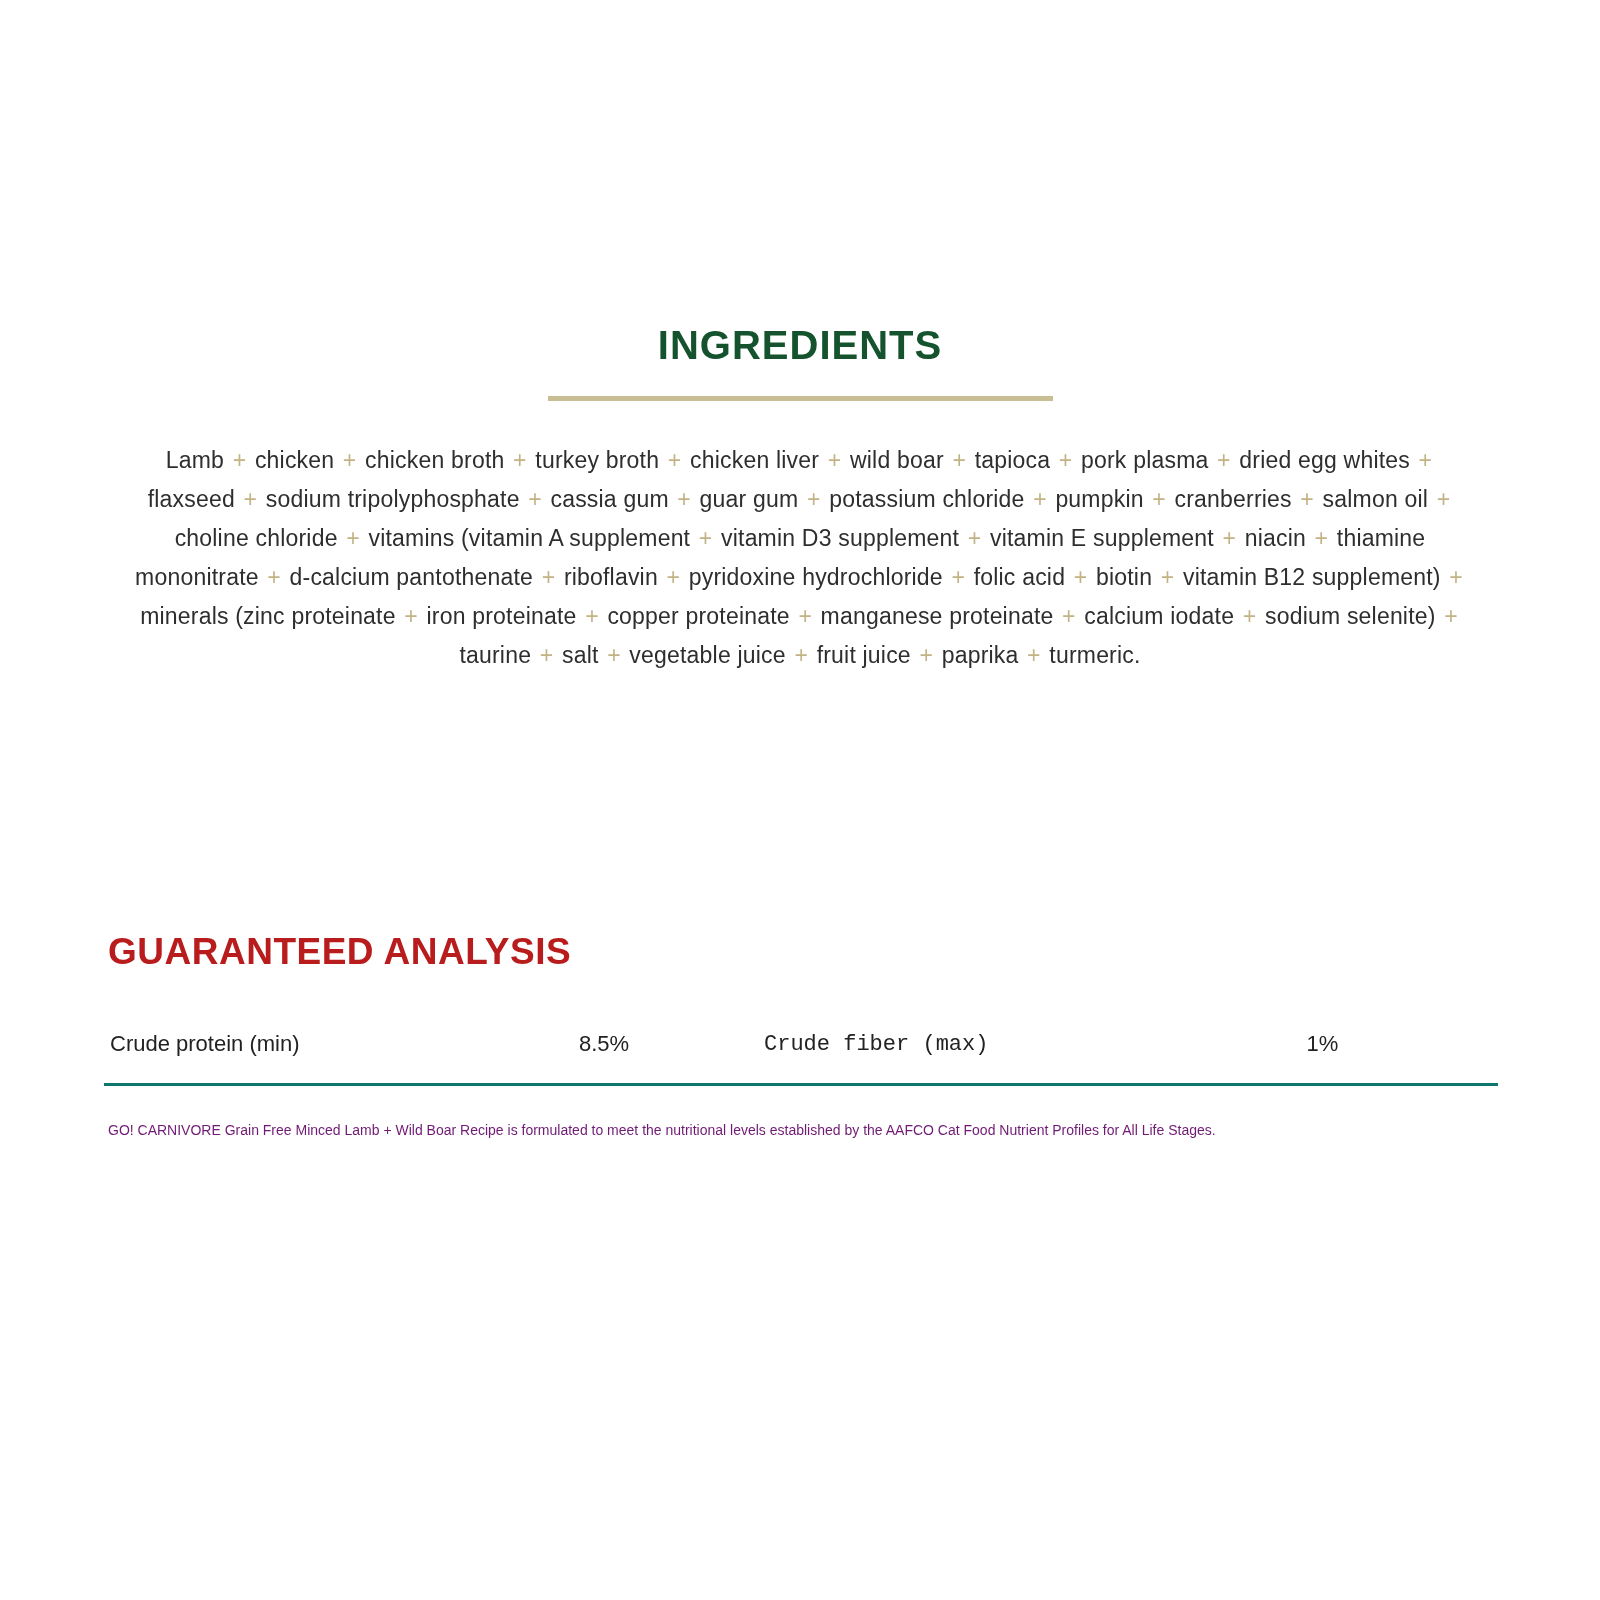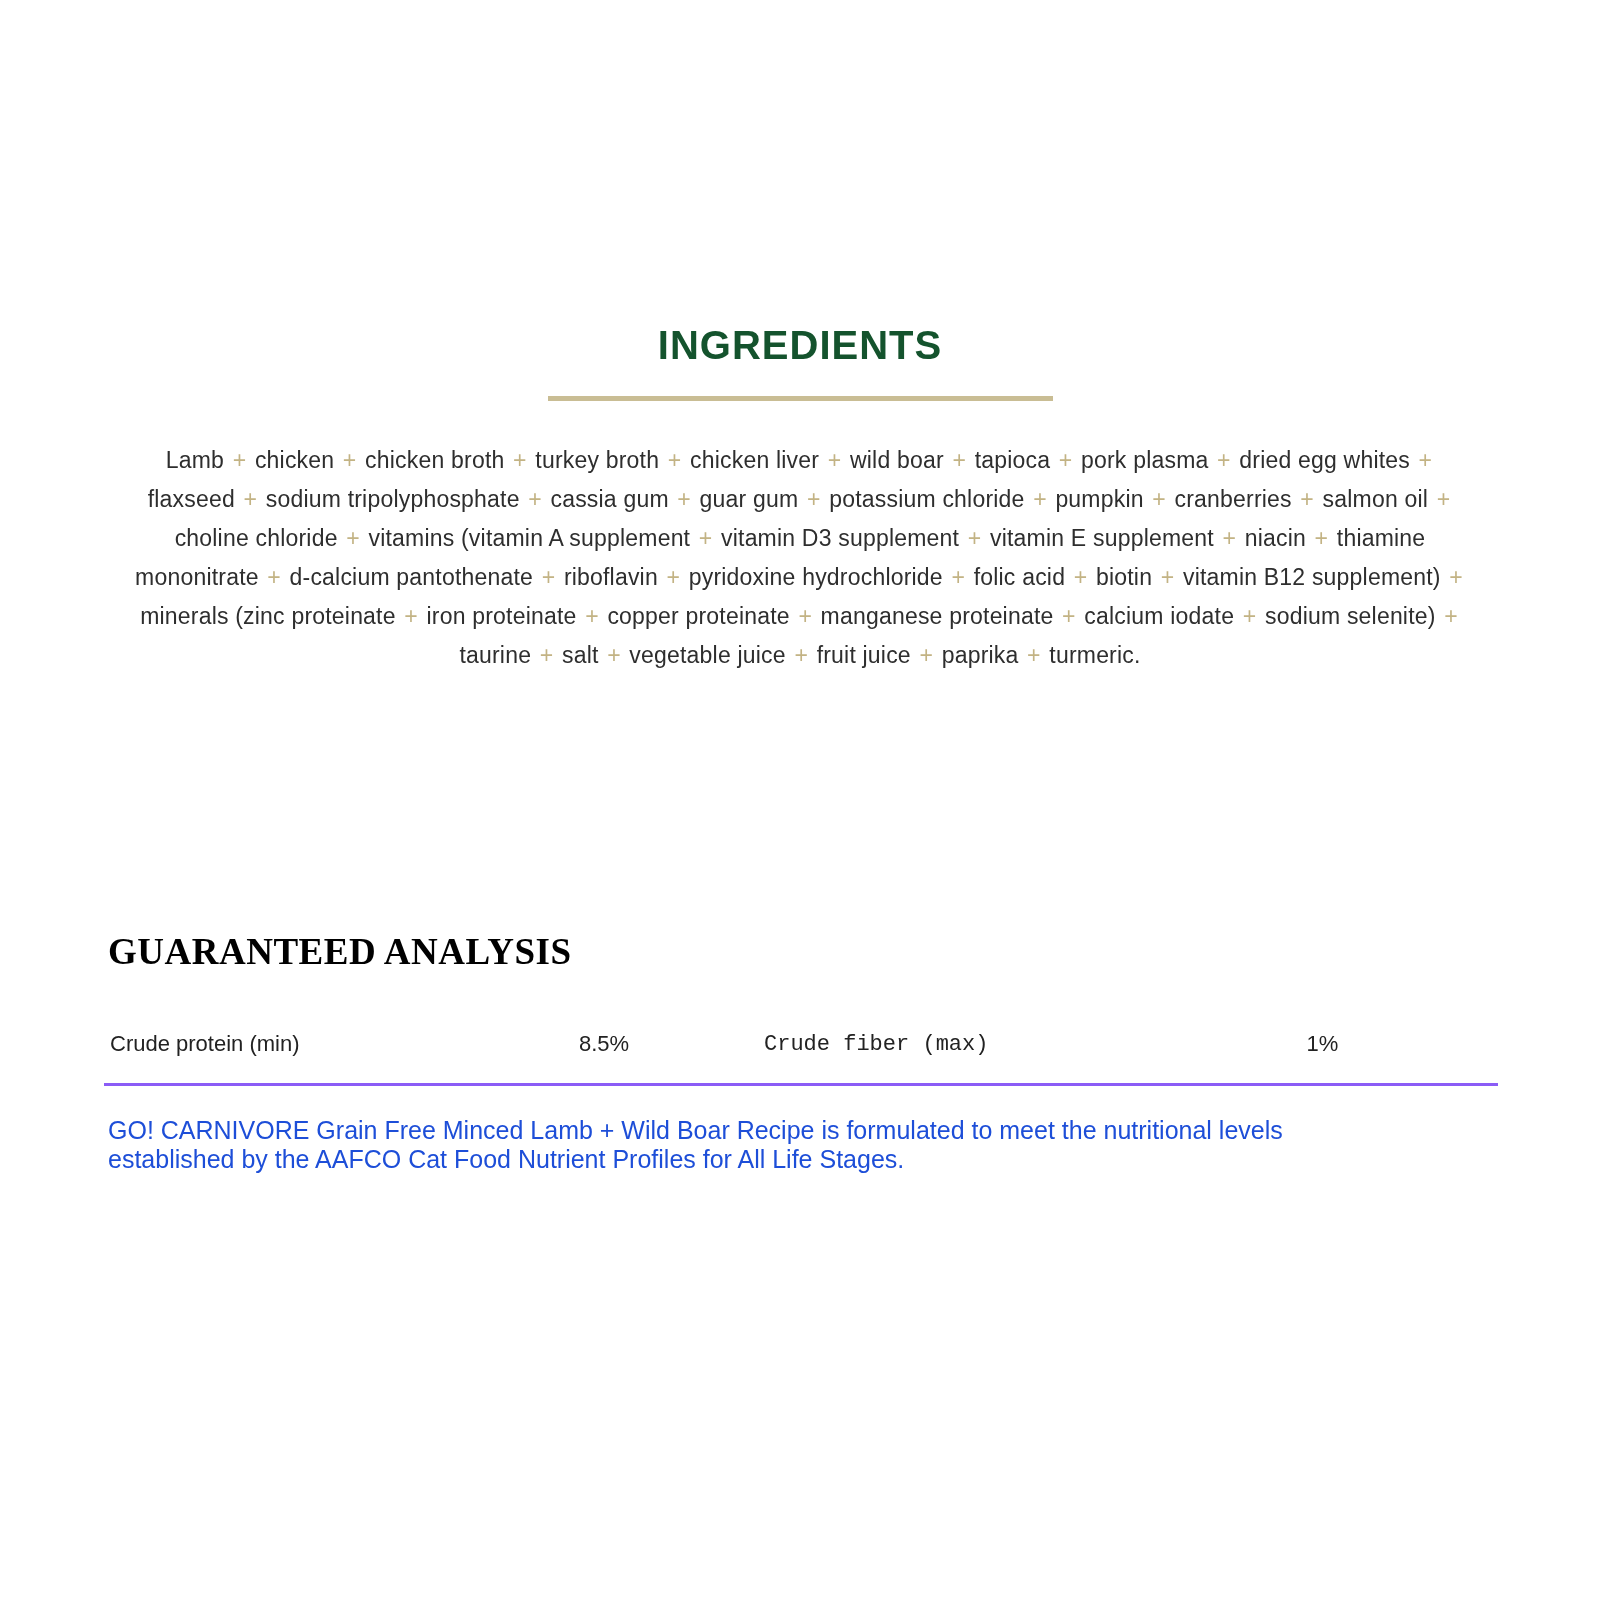--- a/index.html
+++ b/index.html
@@ -49,48 +49,47 @@
     position: absolute;
     left: 104px;
     top: 930px;
     width: 1394px;
   }
   .analysis-title {
     font-size: 37px;
     line-height: 44px;
     font-weight: 800;
     letter-spacing: 0.5px;
-    color: #000000;
+    color: #b91c1c;
     padding-left: 4px;
-    font-family: Liberation Serif, serif;
   }
   .analysis-table {
     margin-top: 32px;
     width: 100%;
     border-collapse: collapse;
     font-size: 22px;
     color: #222222;
   }
   .analysis-table td {
-    border-bottom: 3px solid #8b5cf6;
+    border-bottom: 3px solid #0f766e;
     height: 78px;
     vertical-align: middle;
   }
   td.cell-label-left  { width: 440px; padding-left: 6px; text-align: left; }
   td.cell-value-left  { width: 120px; text-align: center; }
   td.cell-label-right { width: 483px; padding-left: 100px; text-align: left; font-family: Liberation Mono, monospace; }
   td.cell-value-right { width: 351px; text-align: center; }
 
   .aafco {
     margin-top: 30px;
     padding-left: 4px;
     max-width: 1250px;
-    font-size: 25px;
+    font-size: 14px;
     line-height: 29px;
-    color: #1d4ed8;
+    color: #701a75;
   }
 </style>
 </head>
 <body>
 
 <div class="ingredients-section">
   <h2 class="ingredients-title">INGREDIENTS</h2>
   <div class="gold-divider"></div>
   <p class="ingredients-text" id="ingredients-list"><span>Lamb</span><span class="plus"> + </span><span>chicken</span><span class="plus"> + </span><span>chicken broth</span><span class="plus"> + </span><span>turkey broth</span><span class="plus"> + </span><span>chicken liver</span><span class="plus"> + </span><span>wild boar</span><span class="plus"> + </span><span>tapioca</span><span class="plus"> + </span><span>pork plasma</span><span class="plus"> + </span><span>dried egg whites</span><span class="plus"> + </span><span>flaxseed</span><span class="plus"> + </span><span>sodium tripolyphosphate</span><span class="plus"> + </span><span>cassia gum</span><span class="plus"> + </span><span>guar gum</span><span class="plus"> + </span><span>potassium chloride</span><span class="plus"> + </span><span>pumpkin</span><span class="plus"> + </span><span>cranberries</span><span class="plus"> + </span><span>salmon oil</span><span class="plus"> + </span><span>choline chloride</span><span class="plus"> + </span><span>vitamins (vitamin A supplement</span><span class="plus"> + </span><span>vitamin D3 supplement</span><span class="plus"> + </span><span>vitamin E supplement</span><span class="plus"> + </span><span>niacin</span><span class="plus"> + </span><span>thiamine mononitrate</span><span class="plus"> + </span><span>d-calcium pantothenate</span><span class="plus"> + </span><span>riboflavin</span><span class="plus"> + </span><span>pyridoxine hydrochloride</span><span class="plus"> + </span><span>folic acid</span><span class="plus"> + </span><span>biotin</span><span class="plus"> + </span><span>vitamin B12 supplement)</span><span class="plus"> + </span><span>minerals (zinc proteinate</span><span class="plus"> + </span><span>iron proteinate</span><span class="plus"> + </span><span>copper proteinate</span><span class="plus"> + </span><span>manganese proteinate</span><span class="plus"> + </span><span>calcium iodate</span><span class="plus"> + </span><span>sodium selenite)</span><span class="plus"> + </span><span>taurine</span><span class="plus"> + </span><span>salt</span><span class="plus"> + </span><span>vegetable juice</span><span class="plus"> + </span><span>fruit juice</span><span class="plus"> + </span><span>paprika</span><span class="plus"> + </span><span>turmeric.</span></p>
 </div>

